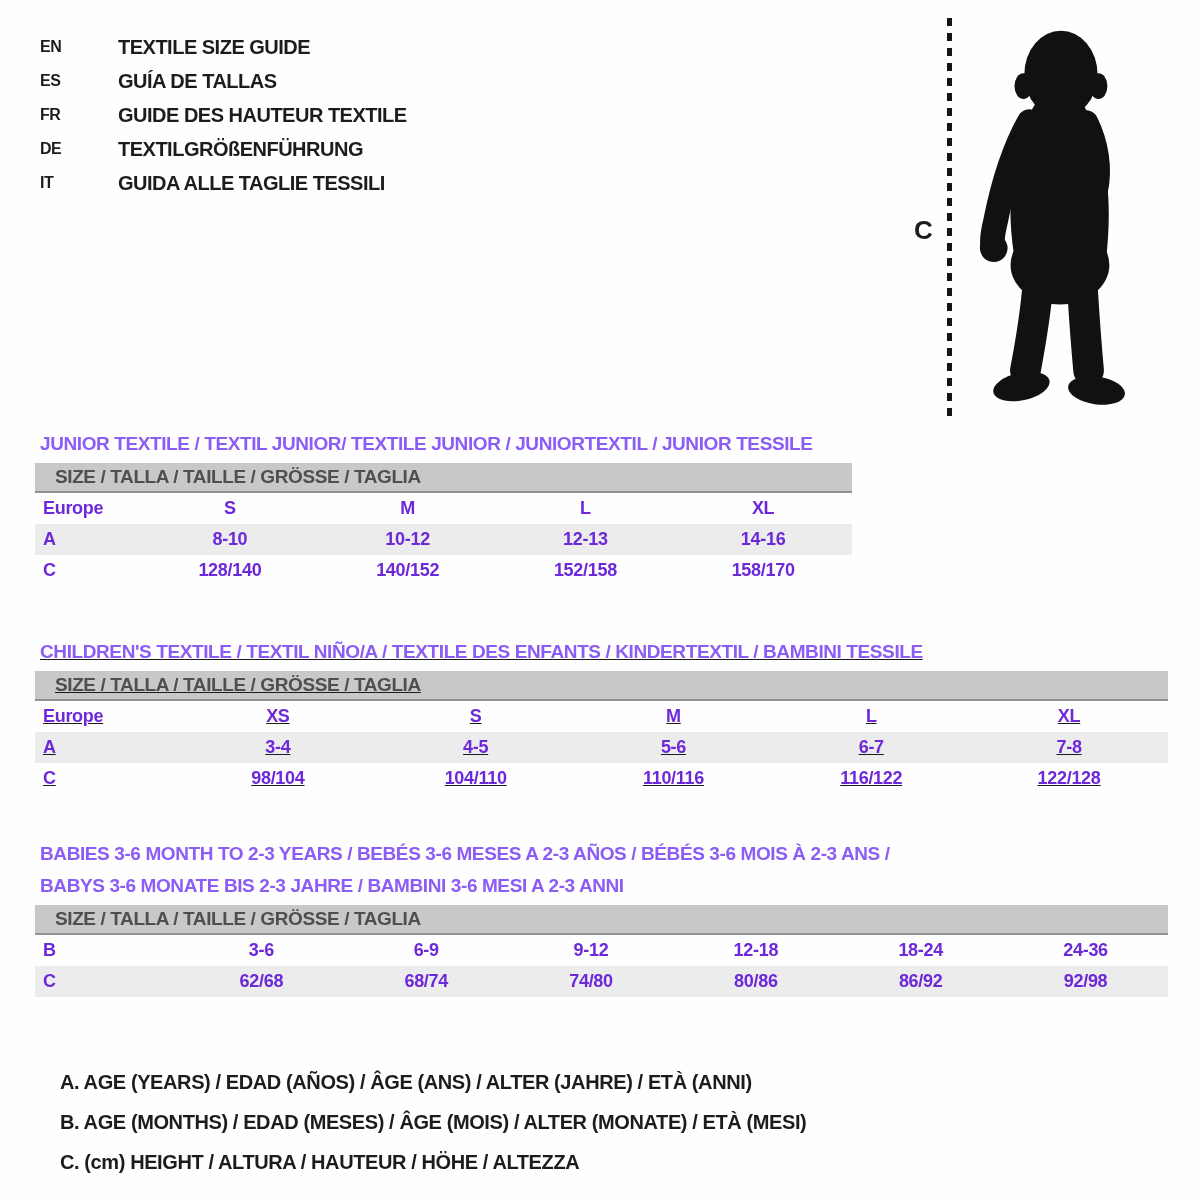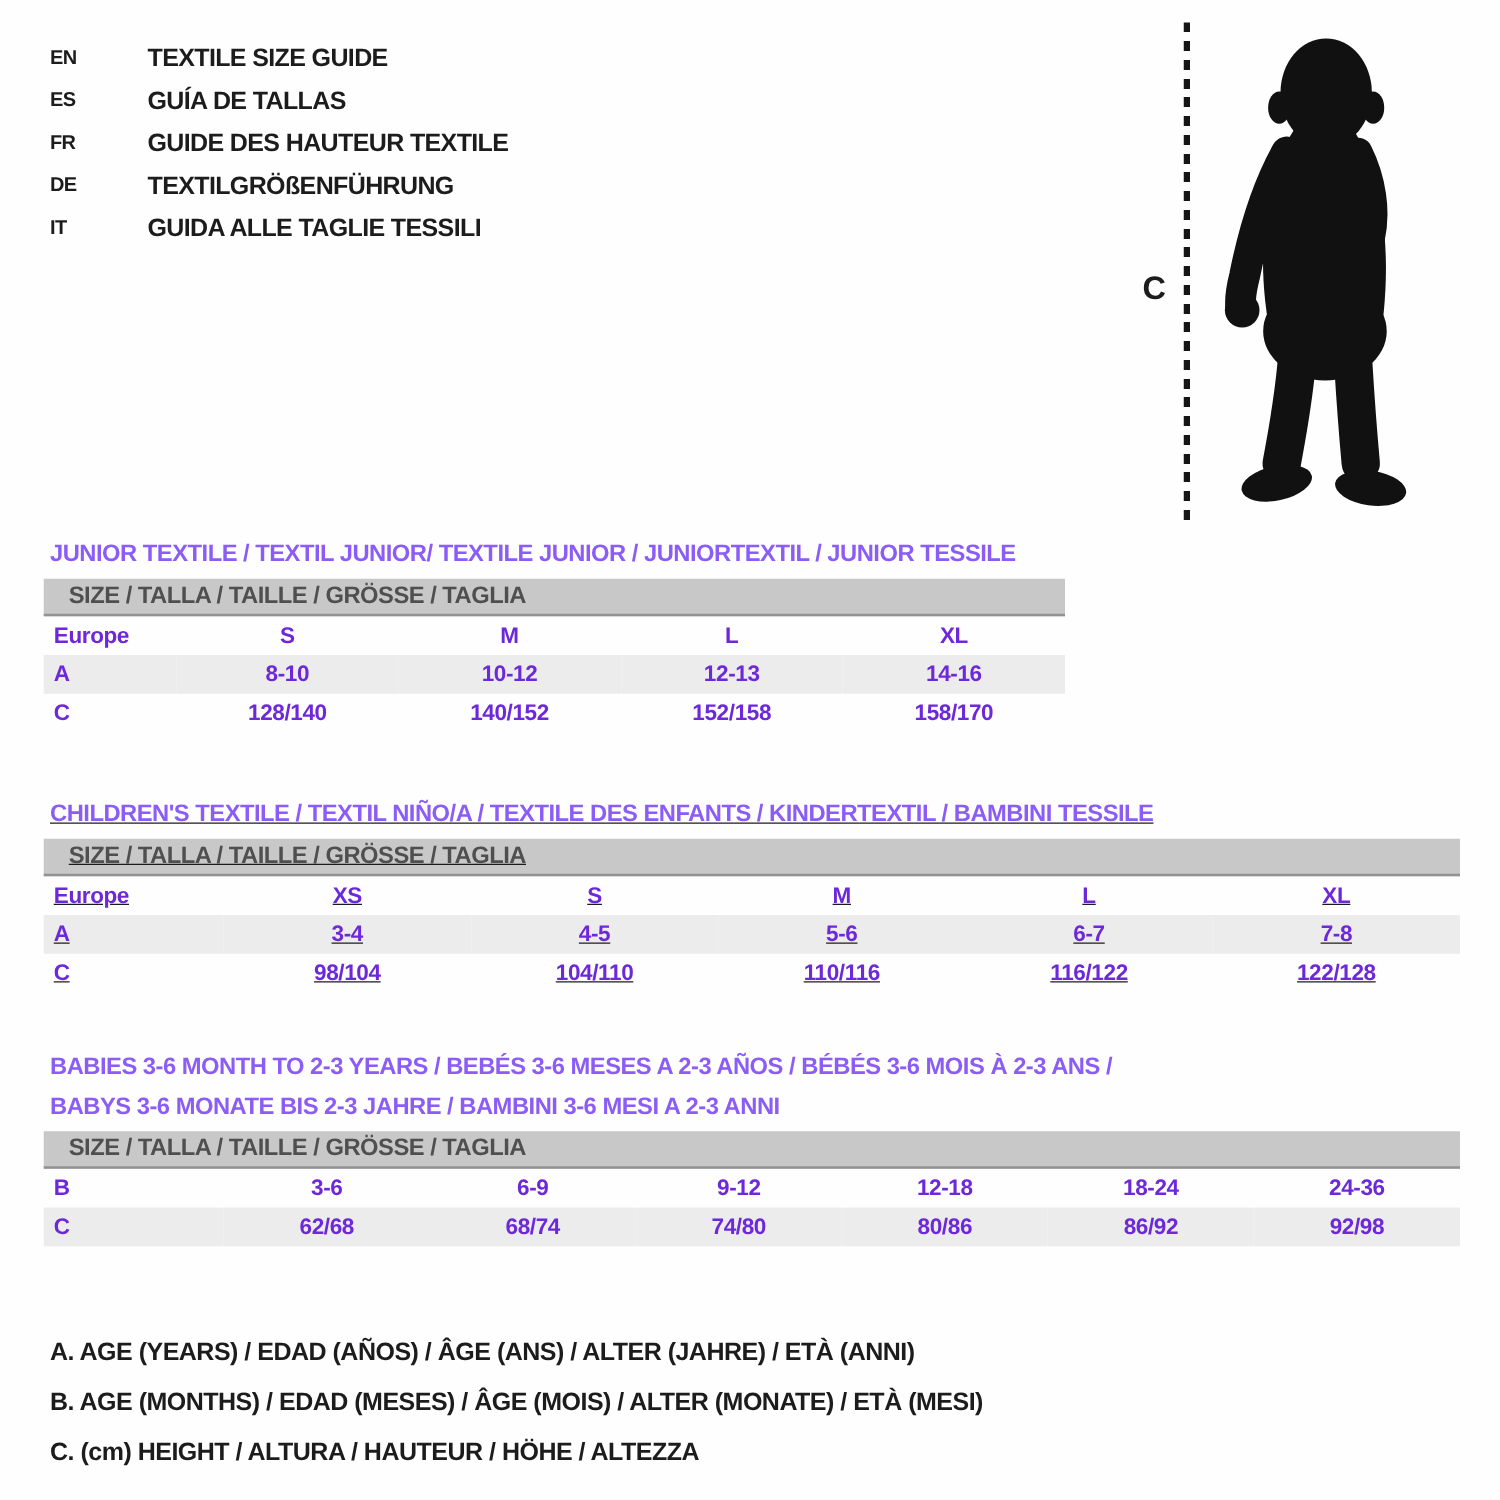--- a/index.html
+++ b/index.html
@@ -33,21 +33,21 @@
     height:31px;text-align:center;vertical-align:middle;
     font-size:18px;font-weight:bold;letter-spacing:-0.3px;color:#6d28d9;padding:0;
   }
   .size-table td.row-label{text-align:left;padding-left:8px;width:12%;}
   .size-table tr.shaded{background:#ececec;}
   .sec-junior{top:428px;width:817px;}
   .sec-children{top:636px;width:1133px;text-decoration:underline;}
   .sec-babies{top:838px;width:1133px;}
   
   .footnotes{position:absolute;left:40px;top:1062px;}
-  .footnote{font-size:20px;font-weight:bold;letter-spacing:-0.4px;line-height:40px;white-space:nowrap;}
+  .footnote{font-size:20px;font-weight:bold;letter-spacing:-0.4px;line-height:40px;white-space:nowrap;margin-left:20px;}
 </style>
 </head>
 <body>
 
 <div class="canvas">
 
   <div class="lang-block" id="langList">
       <div class="lang-row">
         <span class="lang-code">EN</span>
         <span class="lang-title">TEXTILE SIZE GUIDE</span>

